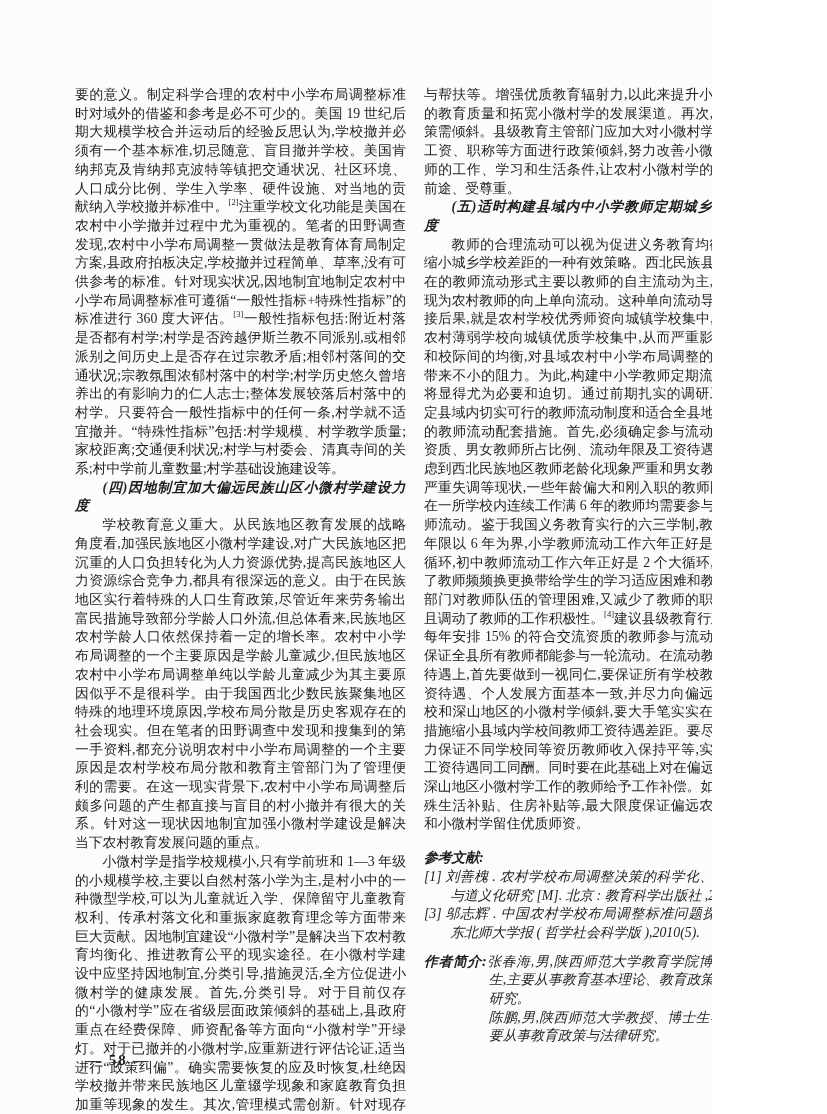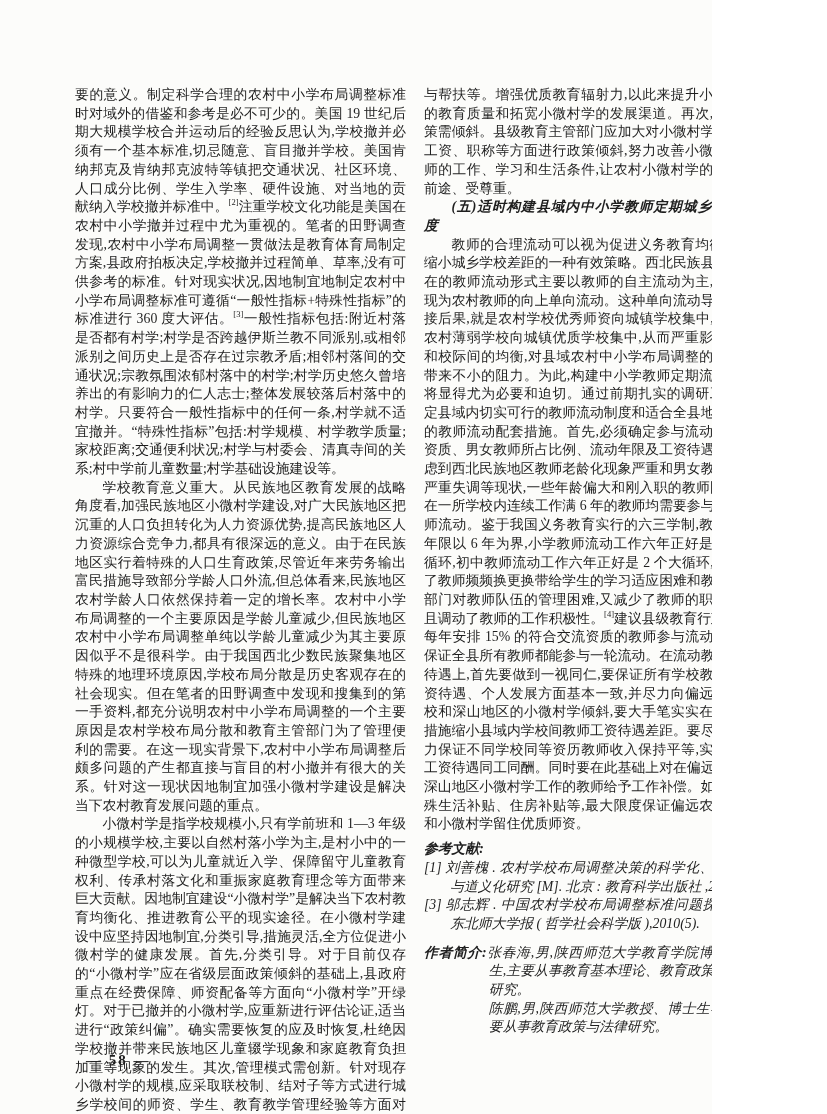--- a/index.html
+++ b/index.html
@@ -30,21 +30,21 @@
     font-weight: bold;
     font-style: italic;
     letter-spacing: 0.05em;
   }
   sup {
     font-size: 8.5px;
     line-height: 0;
     vertical-align: super;
   }
   .ref-heading {
-    margin-top: 6px;
+    margin-top: 15px;
     font-weight: bold;
     font-style: italic;
   }
   .ref {
     padding-left: 1.9em;
     text-indent: -1.9em;
     font-style: italic;
   }
   .ref-en { font-style: normal; }
   .bio { margin-top: 10px; font-style: italic; }
@@ -61,20 +61,21 @@
     margin-top: 9px;
   }
 </style>
 </head>
 <body>
 
 <div class="page">
 
   <div class="col col-left">
     <p class="body-par no-indent"><span>要的意义。制定科学合理的农村中小学布局调整标准时对域外的借鉴和参考是必不可少的。美国 19 世纪后期大规模学校合并运动后的经验反思认为,学校撤并必须有一个基本标准,切忌随意、盲目撤并学校。美国肯纳邦克及肯纳邦克波特等镇把交通状况、社区环境、人口成分比例、学生入学率、硬件设施、对当地的贡献纳入学校撤并标准中。</span><sup>[2]</sup><span>注重学校文化功能是美国在农村中小学撤并过程中尤为重视的。笔者的田野调查发现,农村中小学布局调整一贯做法是教育体育局制定方案,县政府拍板决定,学校撤并过程简单、草率,没有可供参考的标准。针对现实状况,因地制宜地制定农村中小学布局调整标准可遵循“一般性指标+特殊性指标”的标准进行 360 度大评估。</span><sup>[3]</sup><span>一般性指标包括:附近村落是否都有村学;村学是否跨越伊斯兰教不同派别,或相邻派别之间历史上是否存在过宗教矛盾;相邻村落间的交通状况;宗教氛围浓郁村落中的村学;村学历史悠久曾培养出的有影响力的仁人志士;整体发展较落后村落中的村学。只要符合一般性指标中的任何一条,村学就不适宜撤并。“特殊性指标”包括:村学规模、村学教学质量;家校距离;交通便利状况;村学与村委会、清真寺间的关系;村中学前儿童数量;村学基础设施建设等。</span></p>
+    <p class="heading">(四)因地制宜加大偏远民族山区小微村学建设力度</p>
     <p class="body-par">学校教育意义重大。从民族地区教育发展的战略角度看,加强民族地区小微村学建设,对广大民族地区把沉重的人口负担转化为人力资源优势,提高民族地区人力资源综合竞争力,都具有很深远的意义。由于在民族地区实行着特殊的人口生育政策,尽管近年来劳务输出富民措施导致部分学龄人口外流,但总体看来,民族地区农村学龄人口依然保持着一定的增长率。农村中小学布局调整的一个主要原因是学龄儿童减少,但民族地区农村中小学布局调整单纯以学龄儿童减少为其主要原因似乎不是很科学。由于我国西北少数民族聚集地区特殊的地理环境原因,学校布局分散是历史客观存在的社会现实。但在笔者的田野调查中发现和搜集到的第一手资料,都充分说明农村中小学布局调整的一个主要原因是农村学校布局分散和教育主管部门为了管理便利的需要。在这一现实背景下,农村中小学布局调整后颇多问题的产生都直接与盲目的村小撤并有很大的关系。针对这一现状因地制宜加强小微村学建设是解决当下农村教育发展问题的重点。</p>
     <p class="body-par">小微村学是指学校规模小,只有学前班和 1—3 年级的小规模学校,主要以自然村落小学为主,是村小中的一种微型学校,可以为儿童就近入学、保障留守儿童教育权利、传承村落文化和重振家庭教育理念等方面带来巨大贡献。因地制宜建设“小微村学”是解决当下农村教育均衡化、推进教育公平的现实途径。在小微村学建设中应坚持因地制宜,分类引导,措施灵活,全方位促进小微村学的健康发展。首先,分类引导。对于目前仅存的“小微村学”应在省级层面政策倾斜的基础上,县政府重点在经费保障、师资配备等方面向“小微村学”开绿灯。对于已撤并的小微村学,应重新进行评估论证,适当进行“政策纠偏”。确实需要恢复的应及时恢复,杜绝因学校撤并带来民族地区儿童辍学现象和家庭教育负担加重等现象的发生。其次,管理模式需创新。针对现存小微村学的规模,应采取联校制、结对子等方式进行城乡学校间的师资、学生、教育教学管理经验等方面对口交流</p>
   </div>
 
   <div class="col col-right">
     <p class="body-par no-indent">与帮扶等。增强优质教育辐射力,以此来提升小微村学的教育质量和拓宽小微村学的发展渠道。再次,师资政策需倾斜。县级教育主管部门应加大对小微村学教师在工资、职称等方面进行政策倾斜,努力改善小微村学教师的工作、学习和生活条件,让农村小微村学的教师有前途、受尊重。</p>
     <p class="heading">(五)适时构建县域内中小学教师定期城乡流动制度</p>
     <p class="body-par"><span>教师的合理流动可以视为促进义务教育均衡发展,缩小城乡学校差距的一种有效策略。西北民族县目前存在的教师流动形式主要以教师的自主流动为主,主要表现为农村教师的向上单向流动。这种单向流动导致的直接后果,就是农村学校优秀师资向城镇学校集中,从偏远农村薄弱学校向城镇优质学校集中,从而严重影响城乡和校际间的均衡,对县域农村中小学布局调整的优化也带来不小的阻力。为此,构建中小学教师定期流动制度将显得尤为必要和迫切。通过前期扎实的调研工作,制定县域内切实可行的教师流动制度和适合全县地区特点的教师流动配套措施。首先,必须确定参与流动教师的资质、男女教师所占比例、流动年限及工资待遇等。考虑到西北民族地区教师老龄化现象严重和男女教师比例严重失调等现状,一些年龄偏大和刚入职的教师除外,凡在一所学校内连续工作满 6 年的教师均需要参与城乡教师流动。鉴于我国义务教育实行的六三学制,教师流动年限以 6 年为界,小学教师流动工作六年正好是 1 个大循环,初中教师流动工作六年正好是 2 个大循环,即规避了教师频频换更换带给学生的学习适应困难和教育行政部门对教师队伍的管理困难,又减少了教师的职业倦怠且调动了教师的工作积极性。</span><sup>[4]</sup><span>建议县级教育行政部门,每年安排 15% 的符合交流资质的教师参与流动,6 年内保证全县所有教师都能参与一轮流动。在流动教师工资待遇上,首先要做到一视同仁,要保证所有学校教师在工资待遇、个人发展方面基本一致,并尽力向偏远农村学校和深山地区的小微村学倾斜,要大手笔实实在在采取措施缩小县域内学校间教师工资待遇差距。要尽最大努力保证不同学校同等资历教师收入保持平等,实现教师工资待遇同工同酬。同时要在此基础上对在偏远农村和深山地区小微村学工作的教师给予工作补偿。如发放特殊生活补贴、住房补贴等,最大限度保证偏远农村学校和小微村学留住优质师资。</span></p>
 
     <p class="ref-heading">参考文献:</p>

